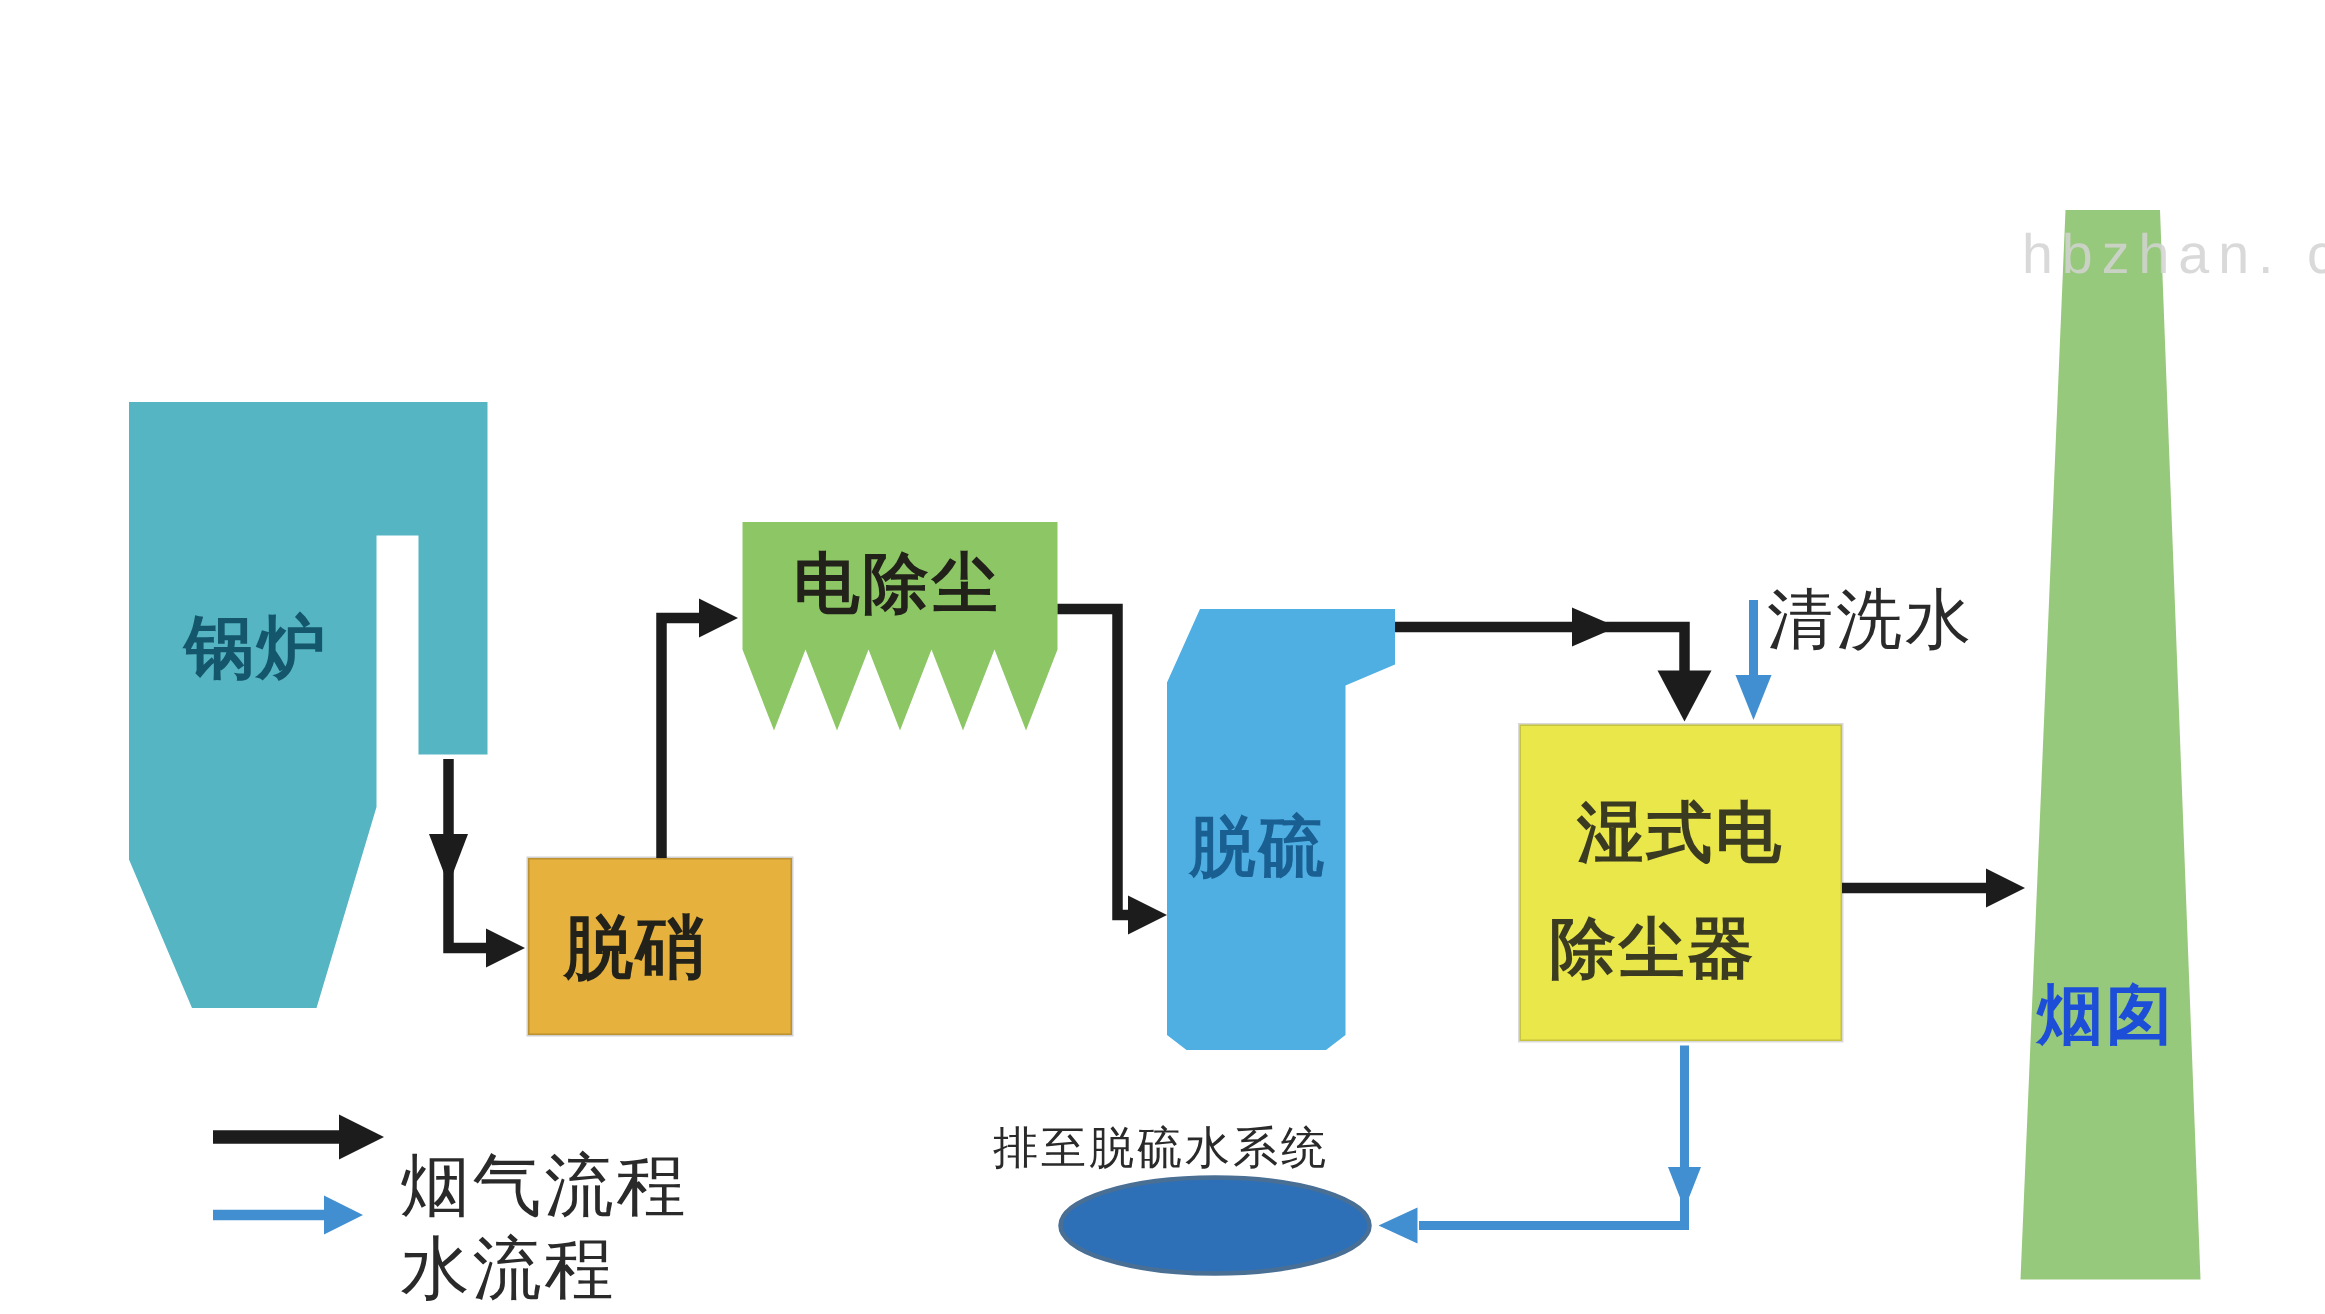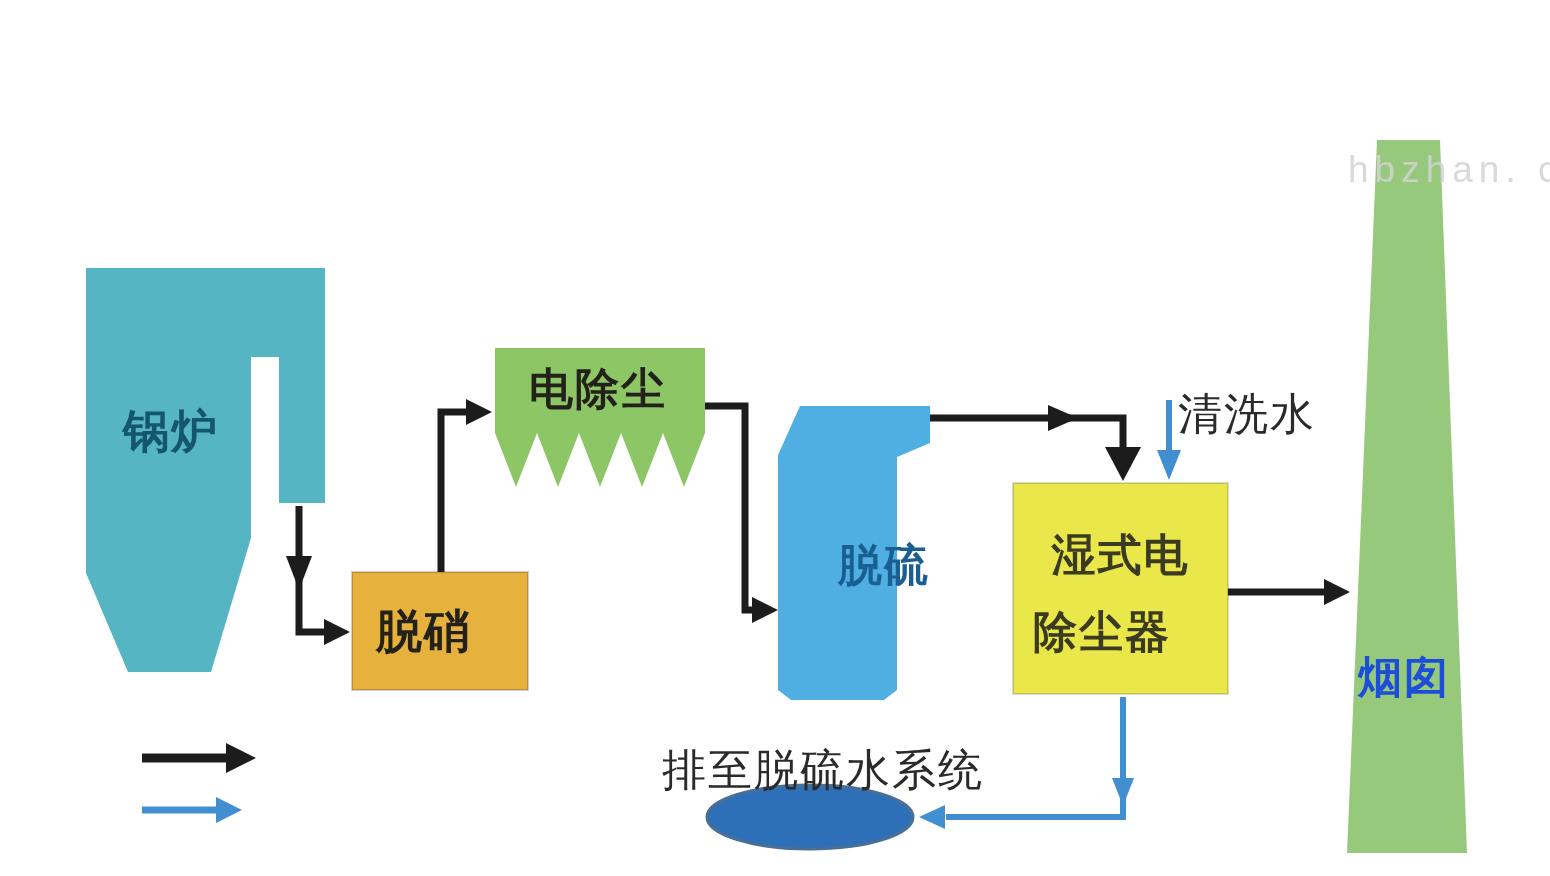--- a/index.html
+++ b/index.html
@@ -19,21 +19,21 @@
     letter-spacing:2px;
   }
   .center{text-align:center;white-space:normal;}
   .gas-line{stroke:#1c1c1c;fill:none;stroke-width:7;}
   .gas-line.thick{stroke-width:9;}
   .gas-head{fill:#1c1c1c;stroke:none;}
   .water-line{stroke:#418fd0;fill:none;stroke-width:6;}
   .water-line.thick{stroke-width:7;}
   .water-head{fill:#418fd0;stroke:none;}
   .boiler-text{color:#14566b;font-weight:bold;text-align:center;}
-  .fgd-text{color:#1a5f92;font-weight:bold;margin-left:45px;}
+  .fgd-text{color:#1a5f92;font-weight:bold;}
   .chimney-text{color:#1d4ed8;font-weight:bold;}
   .wetesp-text{color:#3b3b22;font-weight:bold;font-family:Liberation Serif, serif;}
   .dark-text{color:#22221a;font-weight:bold;}
   .plain-text{color:#2a2a2a;margin-top:35px;}
   #watermark{
     position:absolute;left:1348px;top:149px;
     font-size:37px;letter-spacing:6px;
     color:rgba(210,210,210,0.85);
     white-space:nowrap;
   }
@@ -93,30 +93,32 @@
 
       <polyline class="water-line thick" points="142,810 220,810"></polyline>
       <polygon class="water-head" points="216,797 216,823 242,810"></polygon>
     </g>
   </svg>
 
   <div class="lbl center boiler-text" style="left:96px;top:408px;width:150px;font-size:46px;">锅炉</div>
 
   <div class="lbl center dark-text" style="left:352px;top:608px;width:144px;font-size:46px;">脱硝</div>
 
-  <div class="lbl center dark-text" style="left:498px;top:368px;width:200px;font-size:44px;font-family:Liberation Serif, serif;">电除尘</div>
+  <div class="lbl center dark-text" style="left:498px;top:368px;width:200px;font-size:44px;">电除尘</div>
 
   <div class="lbl center fgd-text" style="left:779px;top:543px;width:120px;font-size:44px;">脱硫</div>
 
   <div class="lbl center wetesp-text" style="left:1013px;top:534px;width:215px;font-size:44px;">湿式电</div>
   <div class="lbl center wetesp-text" style="left:1013px;top:611px;width:178px;font-size:44px;">除尘器</div>
 
   <div class="lbl center chimney-text" style="left:1344px;top:655px;width:120px;font-size:44px;">烟囱</div>
 
   <div class="lbl plain-text" style="left:1178px;top:357px;font-size:44px;">清洗水</div>
 
-  <div class="lbl plain-text" style="left:662px;top:716px;font-size:44px;font-family:Liberation Mono, monospace;">排至脱硫水系统</div>
+  <div class="lbl plain-text" style="left:662px;top:716px;font-size:30px;">排至脱硫水系统</div>
 
+  <div class="lbl plain-text" style="left:267px;top:732px;font-size:46px;">烟气流程</div>
 
+  <div class="lbl plain-text" style="left:267px;top:787px;font-size:46px;">水流程</div>
 
   <div id="watermark">hbzhan. c</div>
 
 </div>
 
 </body></html>

